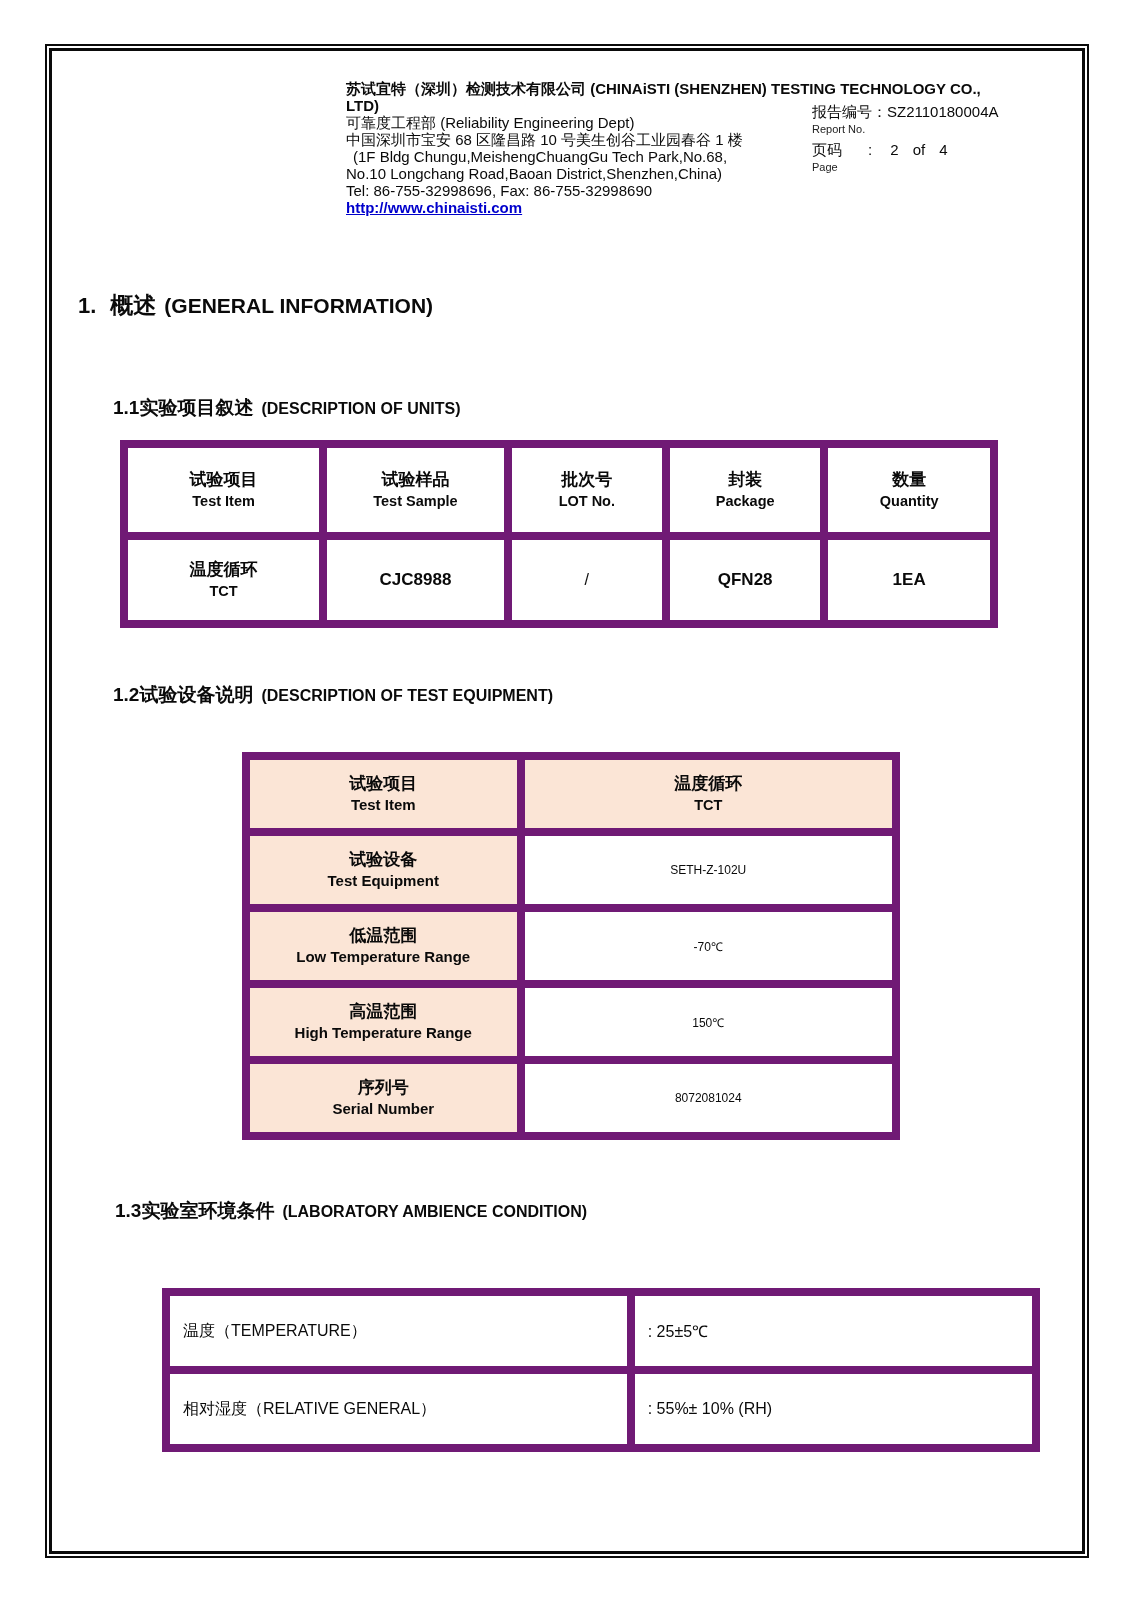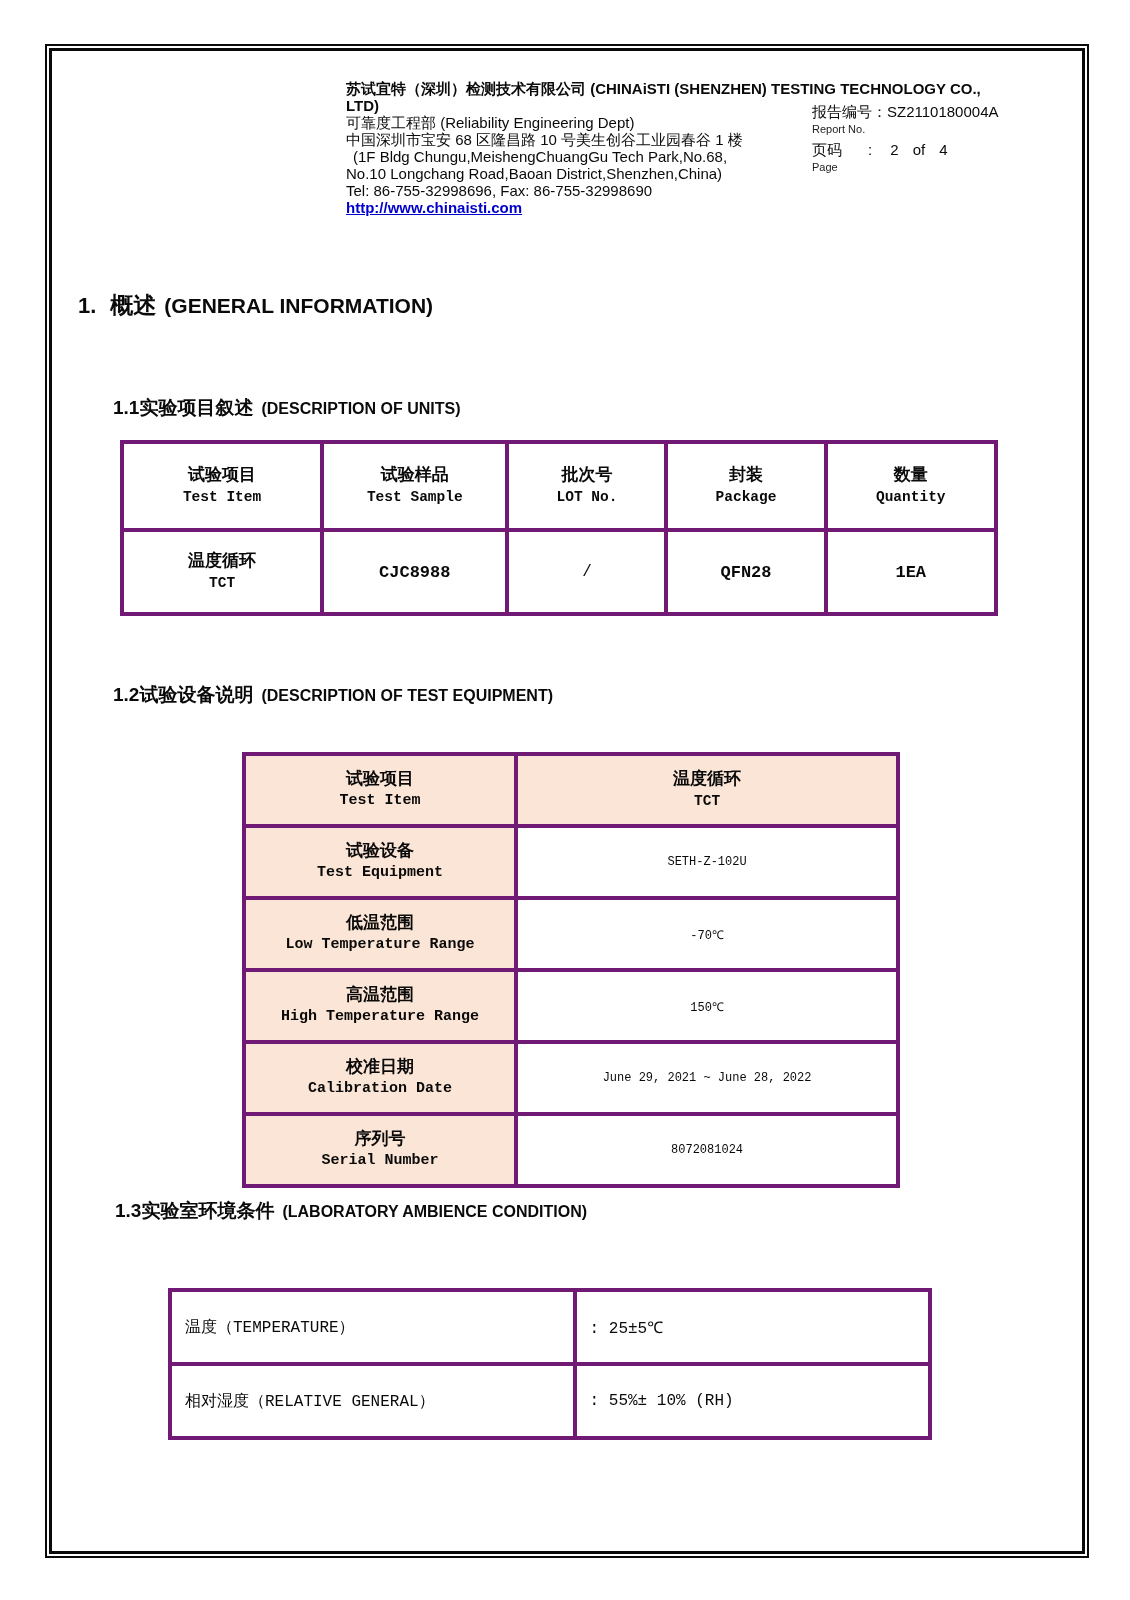--- a/index.html
+++ b/index.html
@@ -38,41 +38,41 @@
   .sub-title{position:absolute;white-space:nowrap;}
   .sub-num{font-size:19px;font-weight:bold;text-align:center;}
   .sub-zh{font-size:19px;font-weight:bold;}
   .sub-en{font-size:16px;font-weight:bold;margin-left:8px;}
   .h11{left:113px;top:395px;}
   .h12{left:113px;top:682px;}
   .h13{left:115px;top:1198px;}
 
   
   table{border-collapse:collapse;table-layout:fixed;width:100%;}
-  td{border:4px solid #701a75;text-align:center;vertical-align:middle;padding:4px 0;font-family:Liberation Mono, monospace;}
+  td{border:8px solid #701a75;text-align:center;vertical-align:middle;padding:4px 0;}
   .zh-line{font-size:17px;font-weight:bold;line-height:22px;}
   .en-line{font-size:14.5px;font-weight:bold;line-height:20px;}
 
   
   .t11{position:absolute;left:120px;top:440px;width:878px;}
   .t11 td.hd{height:76px;}
   .t11 td.bd{height:72px;border-top-width:3px;}
   .t11 .val{font-size:17px;font-weight:bold;}
   .t11 .val-light{font-size:16px;font-weight:normal;}
 
   
   .t12{position:absolute;left:242px;top:752px;width:658px;}
   .t12 td{height:60px;}
   .t12 td.lbl{background:#fbe5d6;width:41%;}
   .t12 .lbl .en-line{font-size:15px;}
   .t12 .value{font-size:12px;font-weight:normal;}
   .t12 td.hl{background:#fbe5d6;}
 
   
-  .t13{position:absolute;left:168px;top:1288px;width:764px;}
+  .t13{position:absolute;left:162px;top:1288px;width:878px;}
   .t13 td{height:62px;text-align:left;padding-left:13px;font-size:16px;font-weight:normal;}
   .t13 td.lc{width:51%;}
 </style>
 </head>
 <body>
 
 <div class="page">
 
   <div class="frame">
     <div class="frame-inner"></div>
@@ -187,27 +187,20 @@
       </tr>
       <tr>
         <td class="lbl">
           <div class="zh-line">高温范围</div>
           <div class="en-line">High Temperature Range</div>
         </td>
         <td class="value">150℃</td>
       </tr>
       <tr>
         <td class="lbl">
-          <div class="zh-line">校准日期</div>
-          <div class="en-line">Calibration Date</div>
-        </td>
-        <td class="value">June 29, 2021 ~ June 28, 2022</td>
-      </tr>
-      <tr>
-        <td class="lbl">
           <div class="zh-line">序列号</div>
           <div class="en-line">Serial Number</div>
         </td>
         <td class="value">8072081024</td>
       </tr>
     </tbody>
       </table>
   </div>
 
   <div class="sub-title h13">

